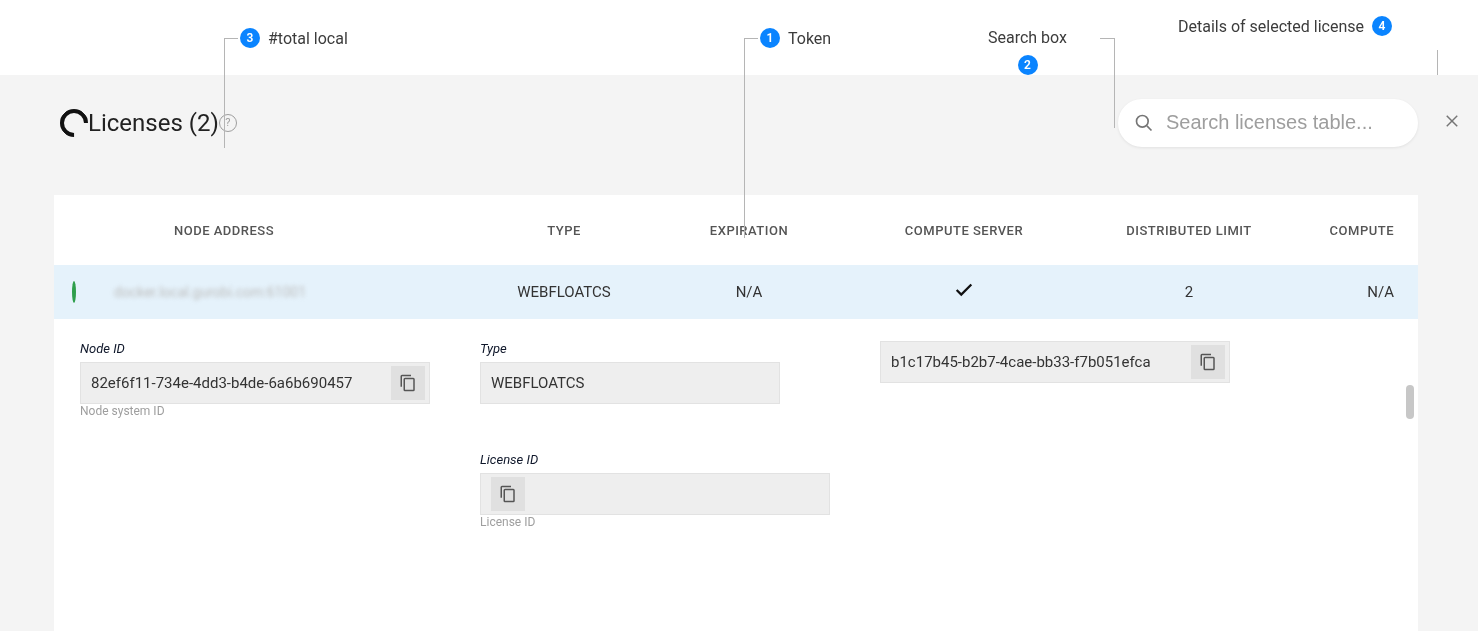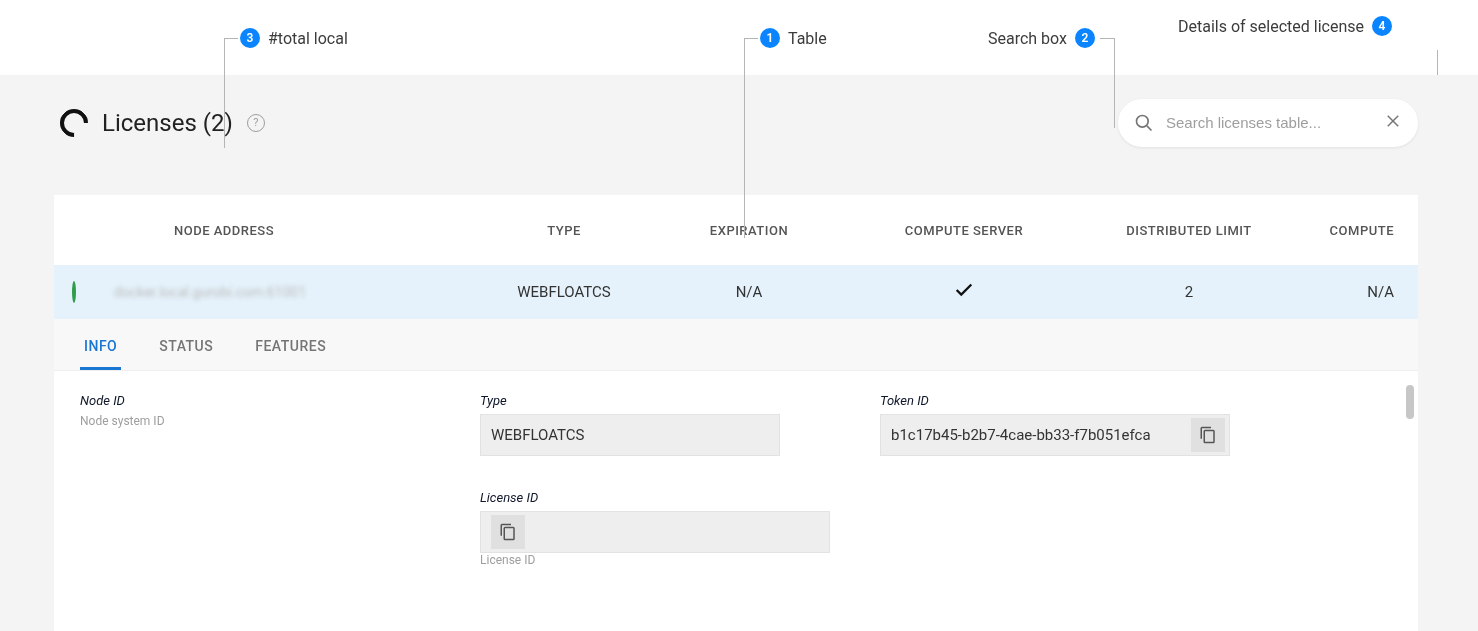--- a/index.html
+++ b/index.html
@@ -60,21 +60,20 @@
     left: 60px;
     right: 60px;
     height: 55px;
     display: flex;
     align-items: center;
     justify-content: space-between;
   }
   .header-left {
     display: flex;
     align-items: center;
-    gap: 14px;
   }
   .logo-circle {
     width: 28px; height: 28px;
     border: 4px solid #111;
     border-right-color: transparent;
     border-radius: 50%;
     transform: rotate(45deg);
   }
   .page-title {
     font-size: 24px;
@@ -102,21 +101,21 @@
     display: flex;
     align-items: center;
     padding: 0 16px;
     gap: 12px;
   }
   .search-box svg { flex: 0 0 auto; }
   .search-input {
     flex: 1;
     border: none;
     outline: none;
-    font-size: 15px;
+    font-size: 20px;
     color: #0369a1;
     background: transparent;
   }
   .search-input::placeholder { color: #9e9e9e; }
   .search-clear { cursor: pointer; color: #757575; }
 
   
   .card {
     position: absolute;
     top: 120px;
@@ -275,26 +274,26 @@
 
   <div class="callout" style="left:240px; top:28px;">
     <span class="badge">3</span>
     <span>#total local</span>
   </div>
   <div class="callout-line v" style="left:224px; top:38px; height:110px;"></div>
   <div class="callout-line h" style="left:224px; top:38px; width:14px;"></div>
 
   <div class="callout" style="left:760px; top:28px;">
     <span class="badge">1</span>
-    <span>Table</span>
+    <span>Token</span>
   </div>
   <div class="callout-line v" style="left:744px; top:38px; height:200px;"></div>
   <div class="callout-line h" style="left:744px; top:38px; width:14px;"></div>
 
-  <div class="callout" style="left:988px; top:28px; ">
+  <div class="callout" style="left:988px; top:28px; flex-direction:column;">
     <span>Search box</span>
     <span class="badge">2</span>
   </div>
   <div class="callout-line v" style="left:1114px; top:38px; height:90px;"></div>
   <div class="callout-line h" style="left:1100px; top:38px; width:14px;"></div>
 
   <div class="callout" style="left:1178px; top:16px;">
     <span>Details of selected license</span>
     <span class="badge">4</span>
   </div>
@@ -344,42 +343,44 @@
       <div class="cell-center">N/A</div>
       <div class="cell-center check">
         <svg width="22" height="22" viewBox="0 0 24 24" fill="none" stroke="#111" stroke-width="2.5">
             <polyline points="4 12 9 17 20 6"></polyline>
           </svg>
       </div>
       <div class="cell-center">2</div>
       <div class="cell-right">N/A</div>
     </div>
 
-    <div class="tabs">
-      <div class="tab active">INFO</div>
-      <div class="tab">STATUS</div>
-      <div class="tab">FEATURES</div>
-    </div>
 
     <div class="details">
 
       <div class="field">
         <div class="field-label">Node ID</div>
+        <div class="field-box">
+          <span class="val">82ef6f11-734e-4dd3-b4de-6a6b690457</span>
+          <span class="copy-btn">
+            <svg width="18" height="18" viewBox="0 0 24 24">
+                <path d="M16 1H4a2 2 0 0 0-2 2v14h2V3h12V1zm3 4H8a2 2 0 0 0-2 2v14a2 2 0 0 0 2 2h11a2 2 0 0 0 2-2V7a2 2 0 0 0-2-2zm0 16H8V7h11v14z"></path>
+              </svg>
+          </span>
+        </div>
         <div class="field-help">Node system ID</div>
       </div>
 
       <div class="field">
         <div class="field-label">Type</div>
         <div class="field-box" style="width:300px;">
           <span class="val">WEBFLOATCS</span>
         </div>
       </div>
 
       <div class="field">
-        <div class="field-label">Token ID</div>
         <div class="field-box">
           <span class="val">b1c17b45-b2b7-4cae-bb33-f7b051efca</span>
           <span class="copy-btn">
             <svg width="18" height="18" viewBox="0 0 24 24">
                 <path d="M16 1H4a2 2 0 0 0-2 2v14h2V3h12V1zm3 4H8a2 2 0 0 0-2 2v14a2 2 0 0 0 2 2h11a2 2 0 0 0 2-2V7a2 2 0 0 0-2-2zm0 16H8V7h11v14z"></path>
               </svg>
           </span>
         </div>
       </div>
 

